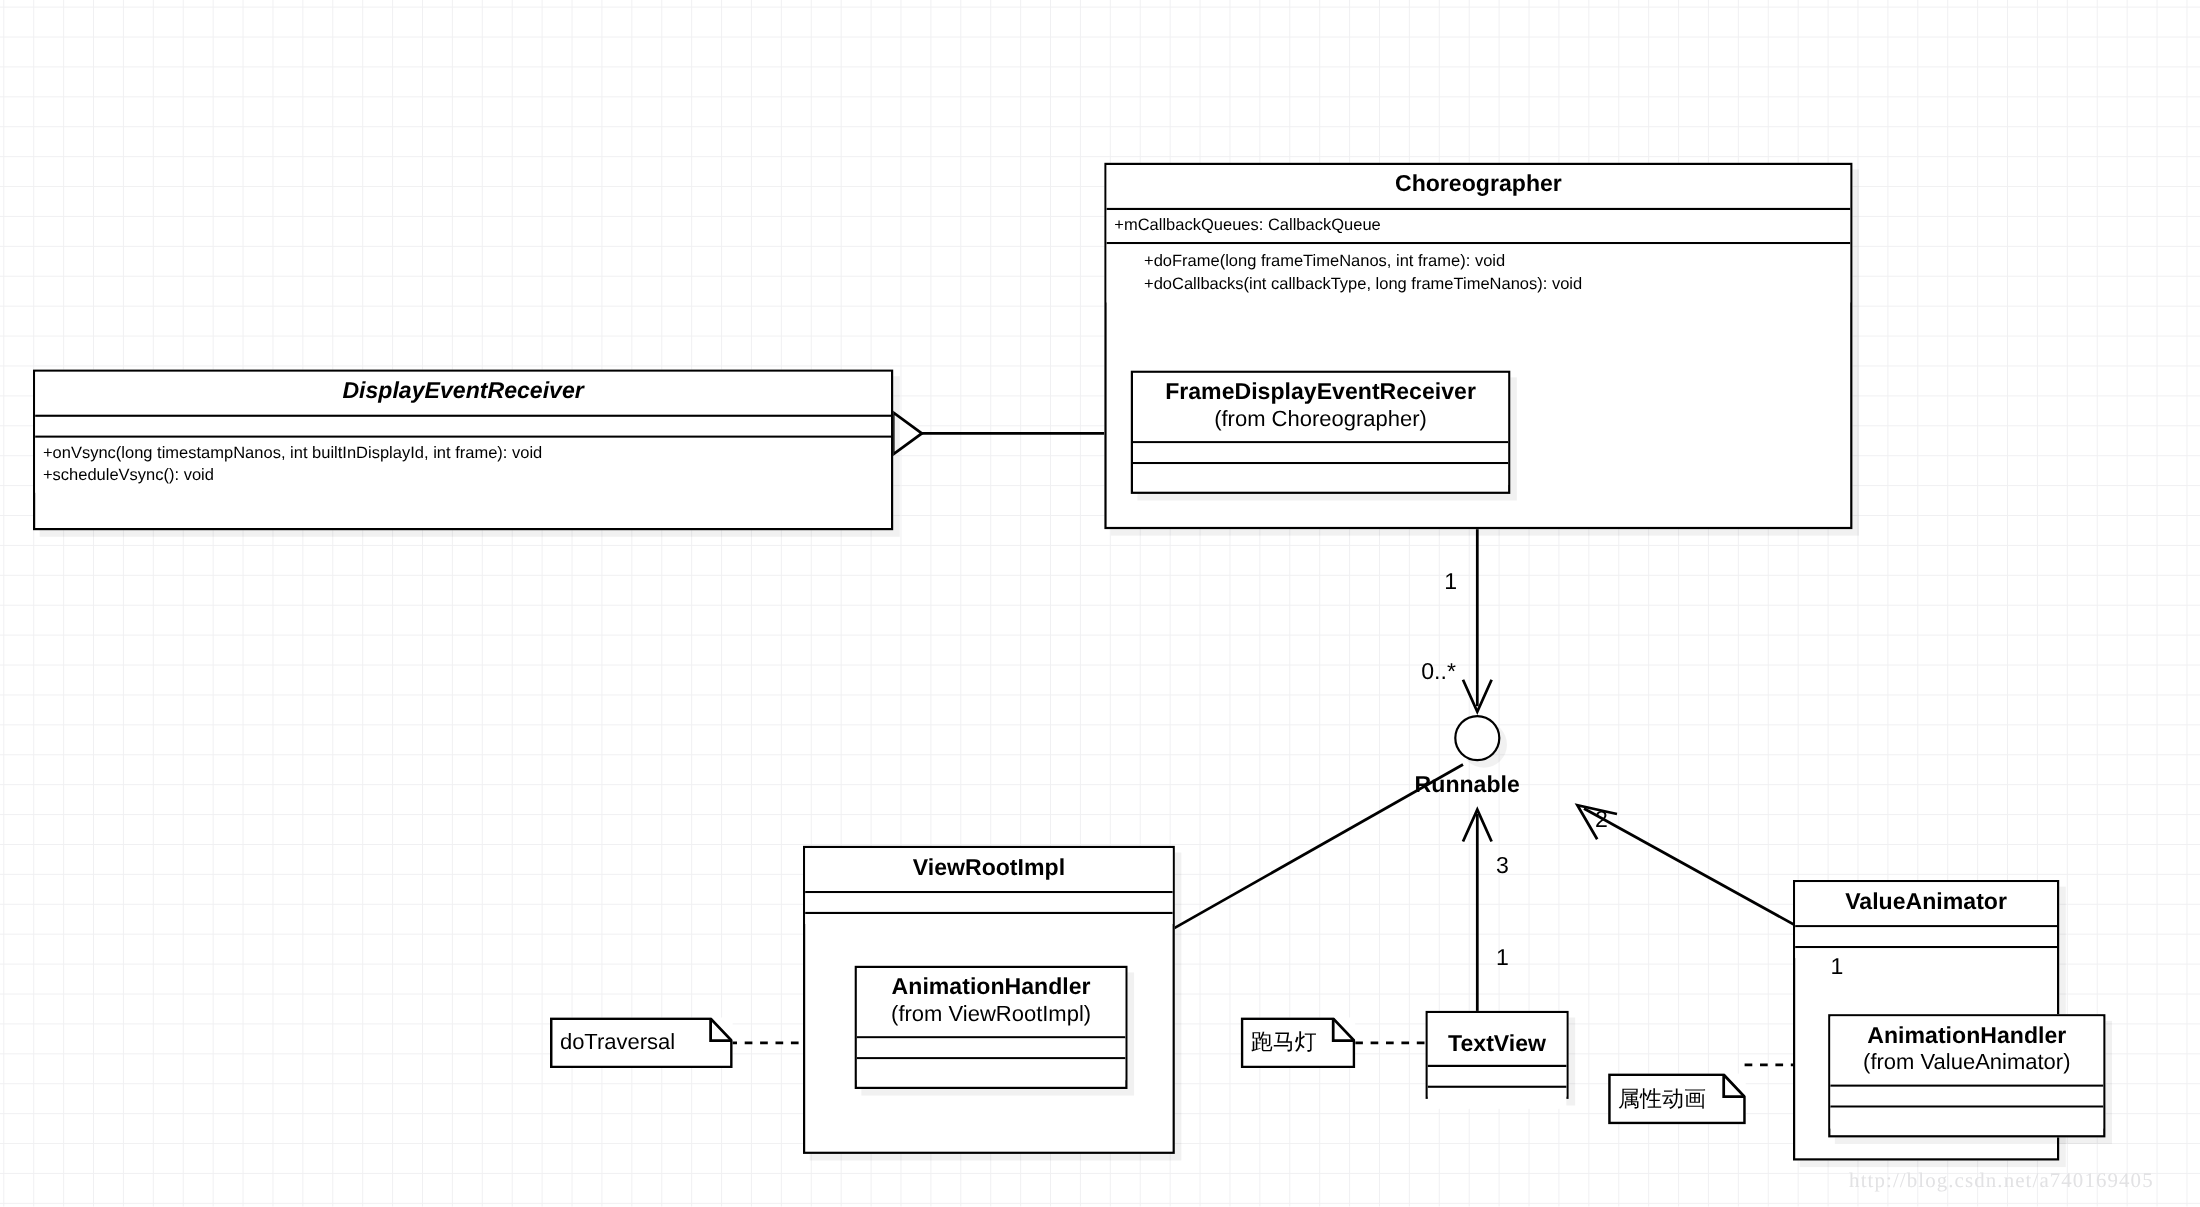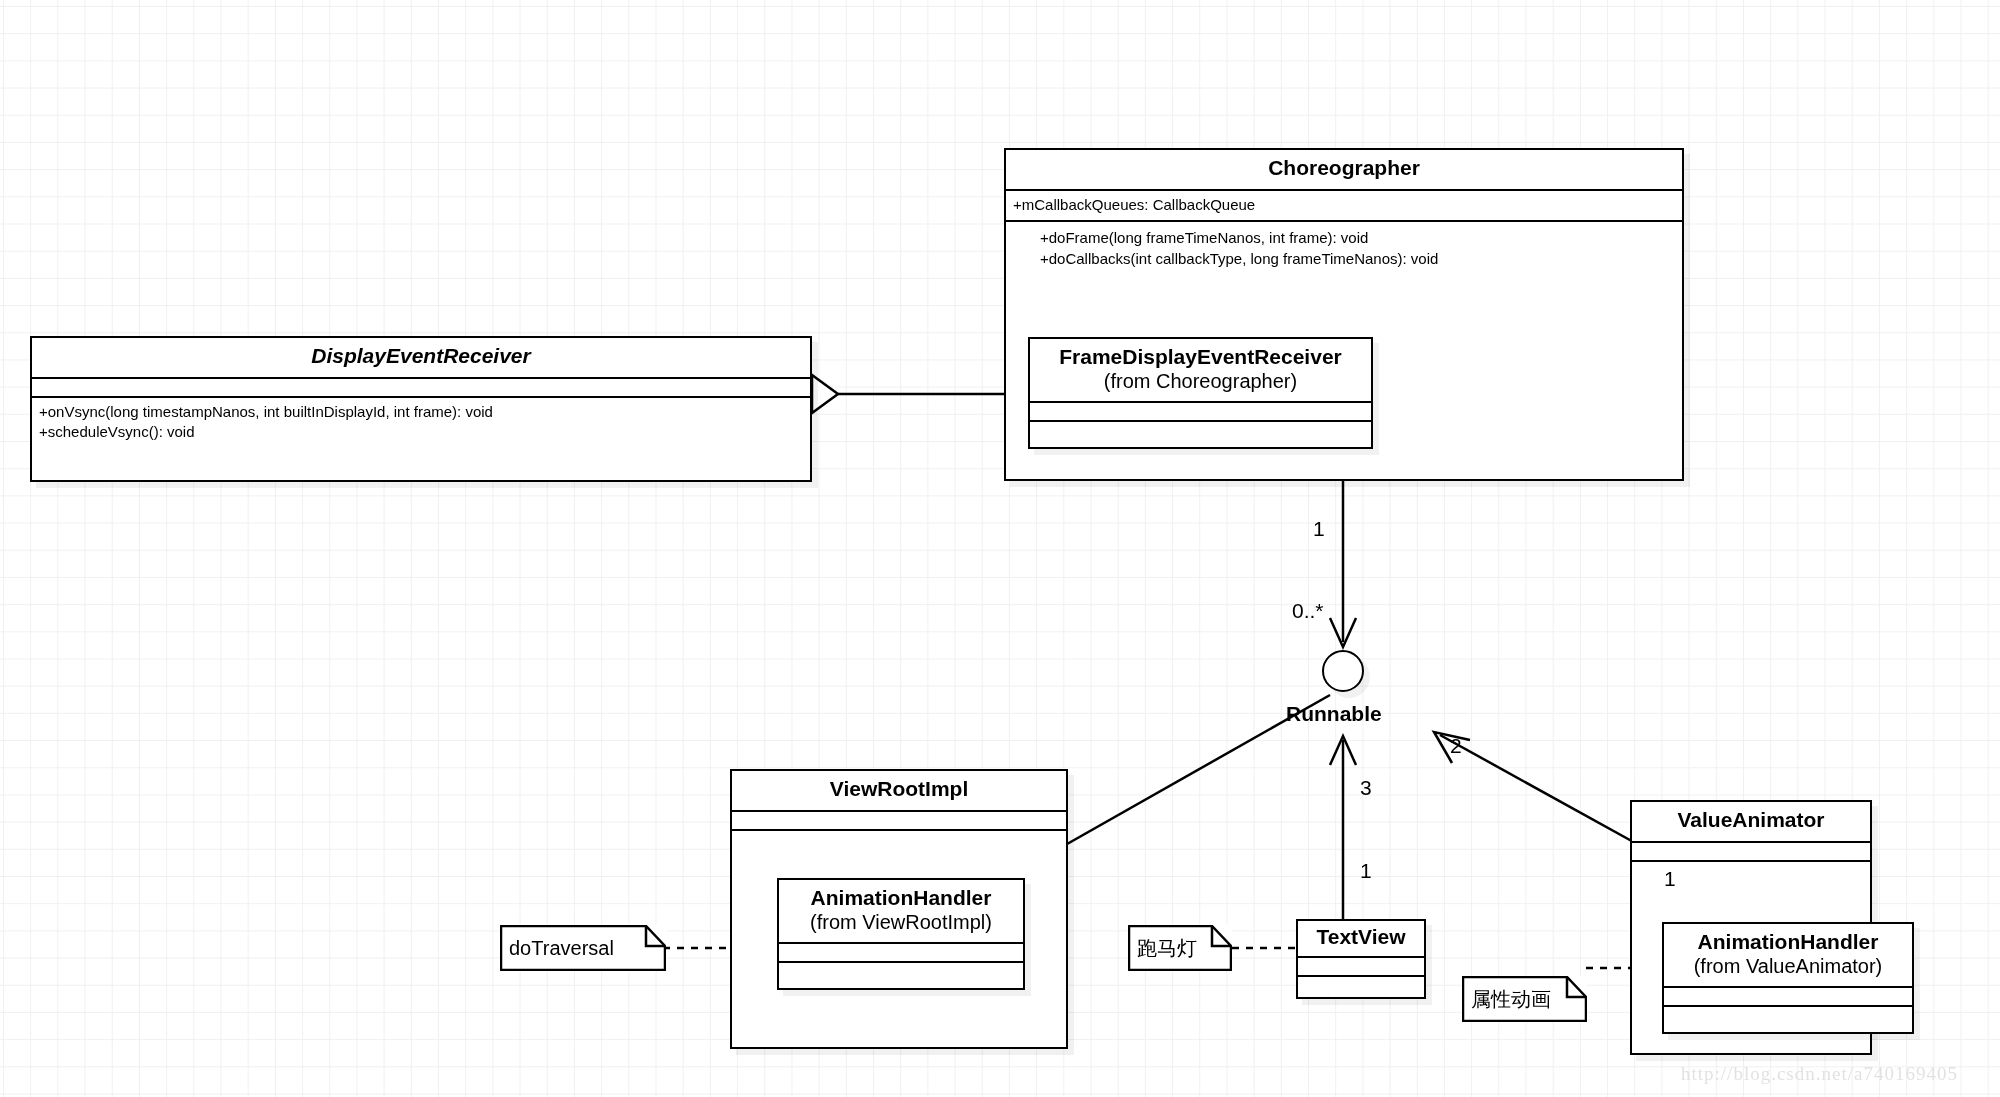--- a/index.html
+++ b/index.html
@@ -216,21 +216,21 @@
       <div class="uml-name">
         <span>AnimationHandler</span>
         <span class="from">(from ViewRootImpl)</span>
       </div>
       <div class="uml-compartment empty"></div>
       <div class="uml-compartment empty"></div>
     </div>
   </div>
 
   <div class="uml-class" style="left:1296px; top:919px; width:130px; height:80px;">
-    <div class="uml-name" style="padding:4px 6px 6px 6px;">TextView</div>
+    <div class="uml-name" style="padding:16px 6px 6px 6px;">TextView</div>
     <div class="uml-compartment empty"></div>
     <div class="uml-compartment empty"></div>
   </div>
 
   <div class="uml-class" style="left:1630px; top:800px; width:242px; height:255px;">
     <div class="uml-name">ValueAnimator</div>
     <div class="uml-compartment empty"></div>
     <div class="uml-compartment grow"></div>
 
     <div class="uml-class nested" style="left:30px; top:120px; width:252px; height:112px; position:absolute;">

